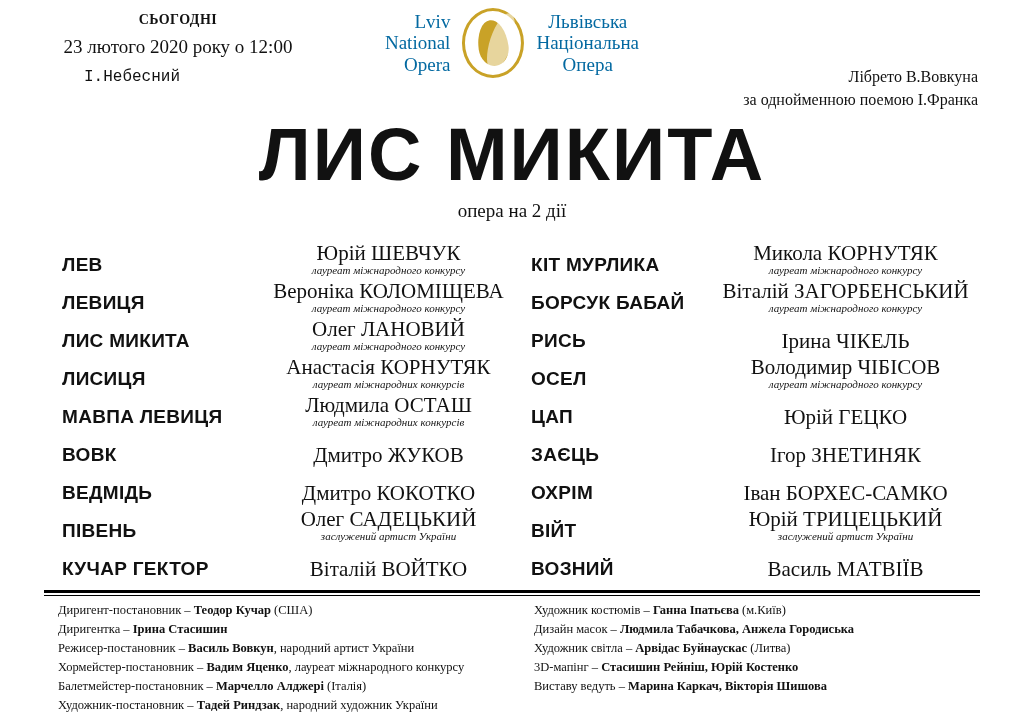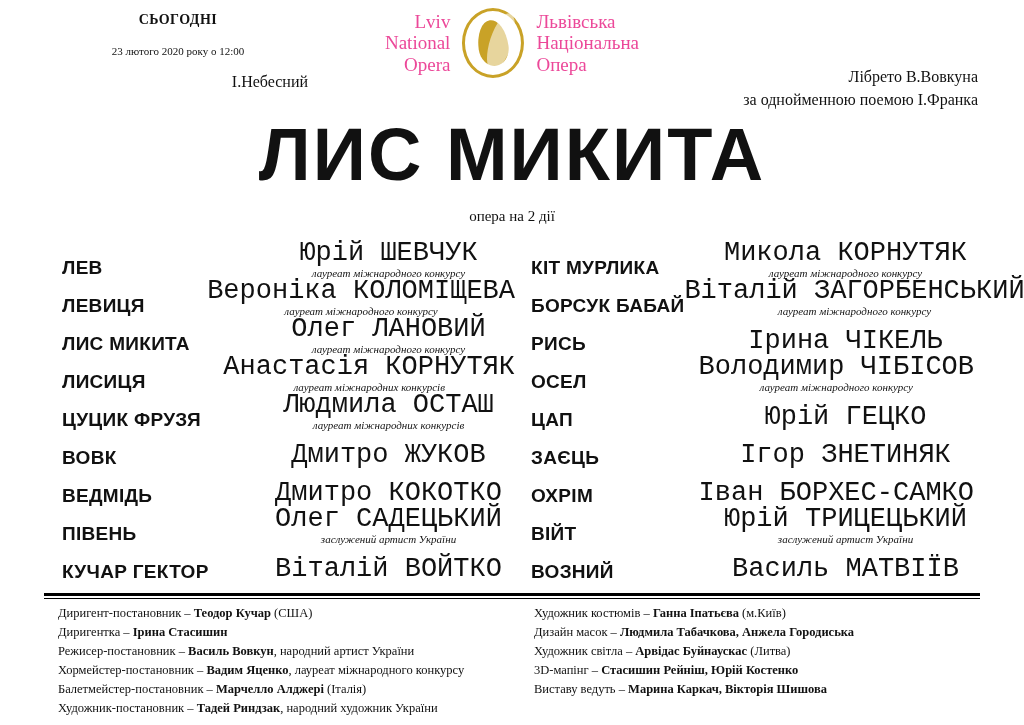--- a/index.html
+++ b/index.html
@@ -34,48 +34,48 @@
     width: 260px;
   }
   .hdr-today {
     font-family: "Liberation Serif", serif;
     font-weight: bold;
     font-size: 14px;
     letter-spacing: 0.5px;
   }
   .hdr-date {
     font-family: "Liberation Serif", serif;
-    font-size: 11px;
-    margin-top: 17px;
+    font-size: 19px;
+    margin-top: 8px;
   }
   .hdr-composer {
-    font-family: Liberation Serif, serif;
+    font-family: Liberation Mono, monospace;
     font-size: 16px;
-    margin-top: 16px;
-    text-align: right;
+    margin-top: 10px;
+    text-align: left;
     padding-left: 36px;
   }
 
   .logo {
     position: absolute;
     left: 50%;
     transform: translateX(-50%);
     top: 6px;
     display: flex;
     align-items: center;
     gap: 6px;
   }
   .logo-text {
     font-family: "Liberation Serif", serif;
     font-size: 19px;
     line-height: 1.12;
-    color: #ec4899;
+    color: #0369a1;
   }
   .logo-text.left { text-align: right; }
-  .logo-text.right { text-align: left; }
+  .logo-text.right { text-align: center; }
   .logo-text .big {
     display: block;
   }
   .logo-mark {
     width: 74px;
     height: 74px;
     position: relative;
     flex: 0 0 74px;
   }
   .logo-mark .ring {
@@ -119,22 +119,22 @@
     font-family: "Liberation Sans", sans-serif;
     font-weight: bold;
     font-size: 74px;
     letter-spacing: 2px;
     margin-top: 6px;
     line-height: 1.0;
   }
   .subtitle {
     text-align: center;
     font-family: "Liberation Serif", serif;
-    font-size: 15px;
-    margin-top: 16px;
+    font-size: 19px;
+    margin-top: 8px;
   }
 
   
   .cast {
     margin-top: 16px;
     padding: 0 44px 0 62px;
     display: flex;
     gap: 0px;
   }
   .cast-col {
@@ -155,22 +155,22 @@
     padding-top: 2px;
   }
   .cast-col.left .role { width: 200px; }
   .cast-col.right .role { width: 186px; }
   .performer {
     flex: 1;
     text-align: center;
     padding-right: 6px;
   }
   .perf-name {
-    font-family: Liberation Mono, monospace;
-    font-size: 27px;
+    font-family: Liberation Serif, serif;
+    font-size: 21px;
     line-height: 1.05;
     white-space: nowrap;
   }
   .perf-note {
     font-family: "Liberation Serif", serif;
     font-style: italic;
     font-size: 11px;
     line-height: 1.1;
     margin-top: 0px;
     white-space: nowrap;
@@ -267,21 +267,21 @@
           </div>
         </div>
         <div class="cast-row">
           <div class="role">ЛИСИЦЯ</div>
           <div class="performer">
             <div class="perf-name">Анастасія КОРНУТЯК</div>
             <div class="perf-note">лауреат міжнародних конкурсів</div>
           </div>
         </div>
         <div class="cast-row">
-          <div class="role">ЦУЦИК ФРУЗЯ</div>
+          <div class="role">МАВПА ЛЕВИЦЯ</div>
           <div class="performer">
             <div class="perf-name">Людмила ОСТАШ</div>
             <div class="perf-note">лауреат міжнародних конкурсів</div>
           </div>
         </div>
         <div class="cast-row">
           <div class="role">ВОВК</div>
           <div class="performer">
             <div class="perf-name">Дмитро ЖУКОВ</div>
           </div>

